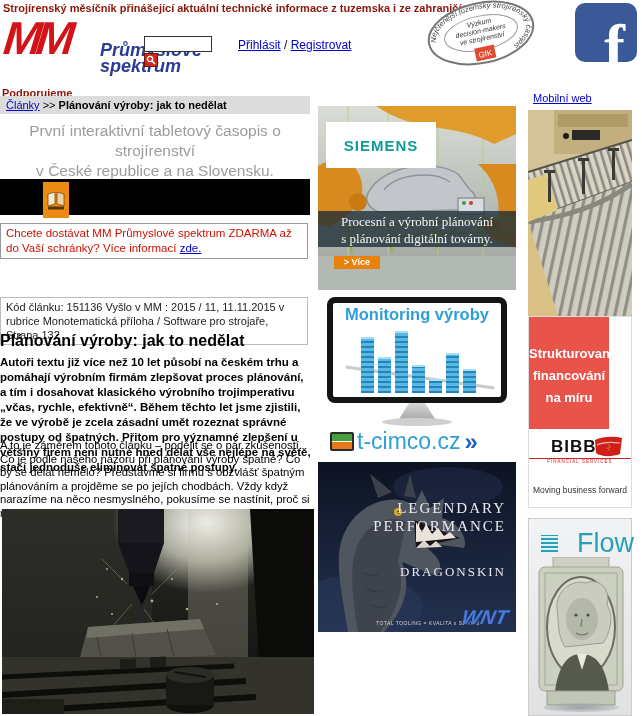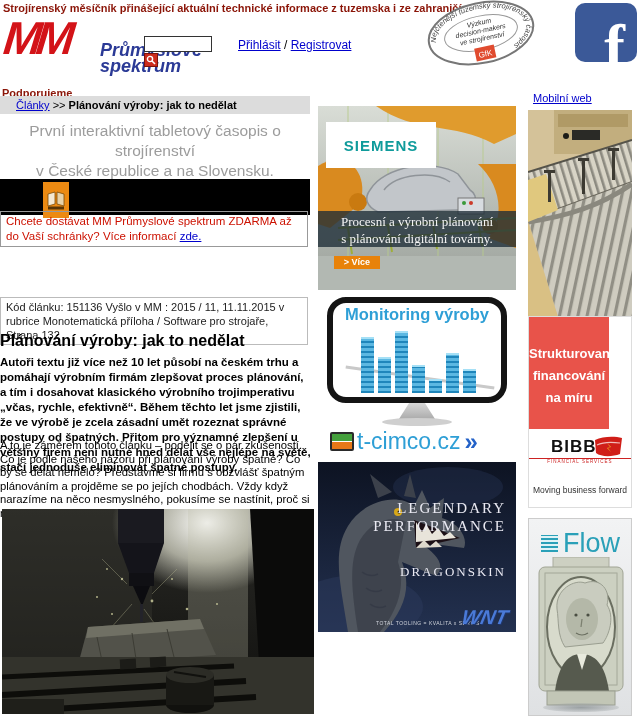--- a/index.html
+++ b/index.html
@@ -18,45 +18,45 @@
   .stamp { position:absolute; left:425px; top:1px; width:112px; height:64px; transform:rotate(-12deg); }
   .fb { position:absolute; left:575px; top:3px; width:62px; height:59px; background:#3b5998; border-radius:10px; overflow:hidden; cursor:pointer; }
   .fb span { position:absolute; right:12px; bottom:-20px; color:#fff; font-family:"Liberation Serif", serif; font-weight:bold; font-size:62px; }
 
   
   .nav { position:absolute; left:0; top:63px; width:642px; height:23px; background:#cc0000; border-bottom:3px solid #9b0000; display:flex; align-items:center; justify-content:space-between; padding:0 10px; }
   .nav span { color:#fff; font-weight:bold; font-size:12px; white-space:nowrap; cursor:pointer; }
   .support { position:absolute; left:2px; top:87px; font-size:11px; font-weight:bold; color:#8b1508; height:9px; overflow:hidden; }
 
   
-  .crumb { position:absolute; left:0; top:96px; width:310px; height:18px; background:#dcdcdc; font-size:11px; padding:3px 16px; white-space:nowrap; }
+  .crumb { position:absolute; left:0; top:96px; width:310px; height:18px; background:#dcdcdc; font-size:11px; padding:3px 6px; white-space:nowrap; }
   .crumb a { color:#0000cc; text-decoration:underline; cursor:pointer; }
   .crumb b { color:#000; }
   .mag-tagline { position:absolute; left:0; top:121px; width:310px; text-align:center; color:#9c9c9c; font-size:15.5px; line-height:20px; }
   .black-banner { position:absolute; left:0; top:179px; width:310px; height:36px; background:#000; cursor:pointer; }
   .orange-logo { position:absolute; left:43px; top:3px; width:26px; height:36px; background:#ec8a12; display:flex; align-items:center; justify-content:center; }
-  .subscribe { position:absolute; left:0; top:211px; width:308px; border:1px solid #999; padding:2px 5px; color:#cc1100; font-size:11.5px; line-height:15px; }
+  .subscribe { position:absolute; left:0; top:223px; width:308px; border:1px solid #999; padding:2px 5px; color:#cc1100; font-size:11.5px; line-height:15px; }
   .subscribe a { color:#0000cc; text-decoration:underline; cursor:pointer; }
   .nomen { position:absolute; left:0; top:260px; width:308px; background:#c6e3f4; padding:3px 5px; font-size:11.5px; line-height:15px; }
   .nomen a { color:#0000cc; text-decoration:underline; cursor:pointer; margin-right:4px; }
   .meta { position:absolute; left:0; top:297px; width:308px; border:1px solid #bbb; padding:2px 5px; font-size:11px; line-height:14px; color:#222; }
   .art-title { position:absolute; left:0; top:332px; font-size:16px; font-weight:bold; color:#000; }
   .lead { position:absolute; left:0; top:355px; width:312px; font-weight:bold; font-size:11.5px; line-height:15px; color:#000; }
   .para2 { position:absolute; left:0; top:439px; width:312px; font-size:11.3px; line-height:13.5px; color:#000; }
   .photo { position:absolute; left:2px; top:509px; width:312px; height:205px; }
 
   
   .ad-siemens { position:absolute; left:318px; top:106px; width:198px; height:184px; overflow:hidden; cursor:pointer; }
   .siemens-box { position:absolute; left:8px; top:16px; width:110px; height:46px; background:#fff; display:flex; align-items:center; justify-content:center; }
   .siemens-box span { color:#0f9b9b; font-weight:bold; font-size:15px; letter-spacing:1px; }
   .siemens-band { position:absolute; left:0; top:105px; width:198px; height:36px; background:rgba(30,45,55,.78); color:#f5f5f5; font-family:"Liberation Serif", serif; font-size:13px; line-height:17px; text-align:center; padding-top:2px; }
   .siemens-btn { position:absolute; left:16px; top:150px; width:46px; height:13px; background:#e8820a; color:#fff; font-size:9px; font-weight:bold; text-align:center; line-height:13px; cursor:pointer; }
 
   .ad-tcimco { position:absolute; left:318px; top:293px; width:198px; height:165px; background:#fff; cursor:pointer; }
-  .tc-frame { position:absolute; left:9px; top:4px; width:180px; height:106px; border:6px solid #141414; border-radius:19px; background:#fff; }
+  .tc-frame { position:absolute; left:9px; top:4px; width:180px; height:106px; border:6px solid #141414; border-radius:8px; background:#fff; }
   .tc-title { position:absolute; left:0; top:2px; width:100%; text-align:center; color:#2e9fd6; font-weight:bold; font-size:16.5px; }
   .tc-bars { position:absolute; left:10px; bottom:4px; width:150px; height:68px; display:flex; align-items:flex-end; justify-content:center; gap:4px; }
   .tc-bar { width:13px; background:linear-gradient(180deg,#7fd0f0,#1f86bb); background-image:repeating-linear-gradient(0deg,#1f86bb 0 2px,#5cb8e2 2px 5px); border-top:2px solid #a5e0f6; }
   .tc-diag { position:absolute; left:12px; bottom:18px; width:150px; height:3px; background:#c9c9c9; transform:rotate(8deg); }
   .tc-stand { position:absolute; left:81px; top:110px; width:36px; height:16px; background:linear-gradient(#d8d8d8,#ababab); clip-path:polygon(28% 0,72% 0,100% 100%,0 100%); }
   .tc-base { position:absolute; left:64px; top:125px; width:70px; height:8px; border-radius:50%; background:#cfcfcf; }
   .tc-row { position:absolute; left:12px; top:135px; width:184px; display:flex; align-items:center; }
   .tc-mini { width:24px; height:19px; border:2px solid #2a2a2a; border-radius:2px; background:linear-gradient(#44a03c 0 48%, #fff 48% 55%, #e67817 55% 100%); }
   .tc-domain { color:#2e9fd6; font-size:23px; margin-left:3px; }
   .tc-chev { color:#2462c8; font-size:24px; font-weight:bold; margin-left:4px; line-height:19px; }
@@ -74,21 +74,21 @@
   .mobilni a { color:#0000cc; text-decoration:underline; cursor:pointer; }
   .ad-conveyor { position:absolute; left:528px; top:110px; width:104px; height:207px; cursor:pointer; }
   .ad-bibby { position:absolute; left:528px; top:316px; width:104px; height:192px; border:1px solid #ddd; background:#fff; cursor:pointer; }
   .bibby-red { position:absolute; left:0; top:0; width:80px; height:112px; background:#e8534a; color:#fff; font-weight:bold; font-size:13px; line-height:22px; text-align:center; padding-top:26px; }
   .bibby-logo { position:absolute; left:0; top:120px; width:102px; text-align:center; }
   .bibby-word { font-weight:900; font-size:17px; color:#111; letter-spacing:1px; display:inline-block; }
   .bibby-sub { display:block; font-size:4.5px; color:#c22; letter-spacing:1px; border-top:1px solid #c22; margin-top:1px; }
   .bibby-slogan { position:absolute; left:0; top:168px; width:102px; text-align:center; font-size:8.5px; color:#333; }
   .bibby-flagwrap { position:absolute; right:8px; top:118px; }
   .ad-flow { position:absolute; left:528px; top:518px; width:104px; height:198px; border:1px solid #ccc; background:linear-gradient(#f2f3f4,#dfe1e3); cursor:pointer; }
-  .flow-head { position:absolute; left:12px; top:12px; display:flex; align-items:center; gap:5px; }
+  .flow-head { position:absolute; left:12px; top:12px; display:flex; align-items:center; gap:19px; }
   .flow-icon { width:17px; height:17px; background:#2aa0b8; background-image:repeating-linear-gradient(0deg,#2aa0b8 0 2px,#dff3f6 2px 4px); }
   .flow-word { color:#2aa0b8; font-size:27px; line-height:24px; }
   .flow-shadow { position:absolute; left:14px; top:184px; width:76px; height:9px; border-radius:50%; background:radial-gradient(#9aa0a2,rgba(230,232,233,0)); }
 </style>
 </head>
 <body>
 
 <div id="page">
 
   <div class="top-line">Strojírenský měsíčník přinášející aktuální technické informace z tuzemska i ze zahraničí.</div>

